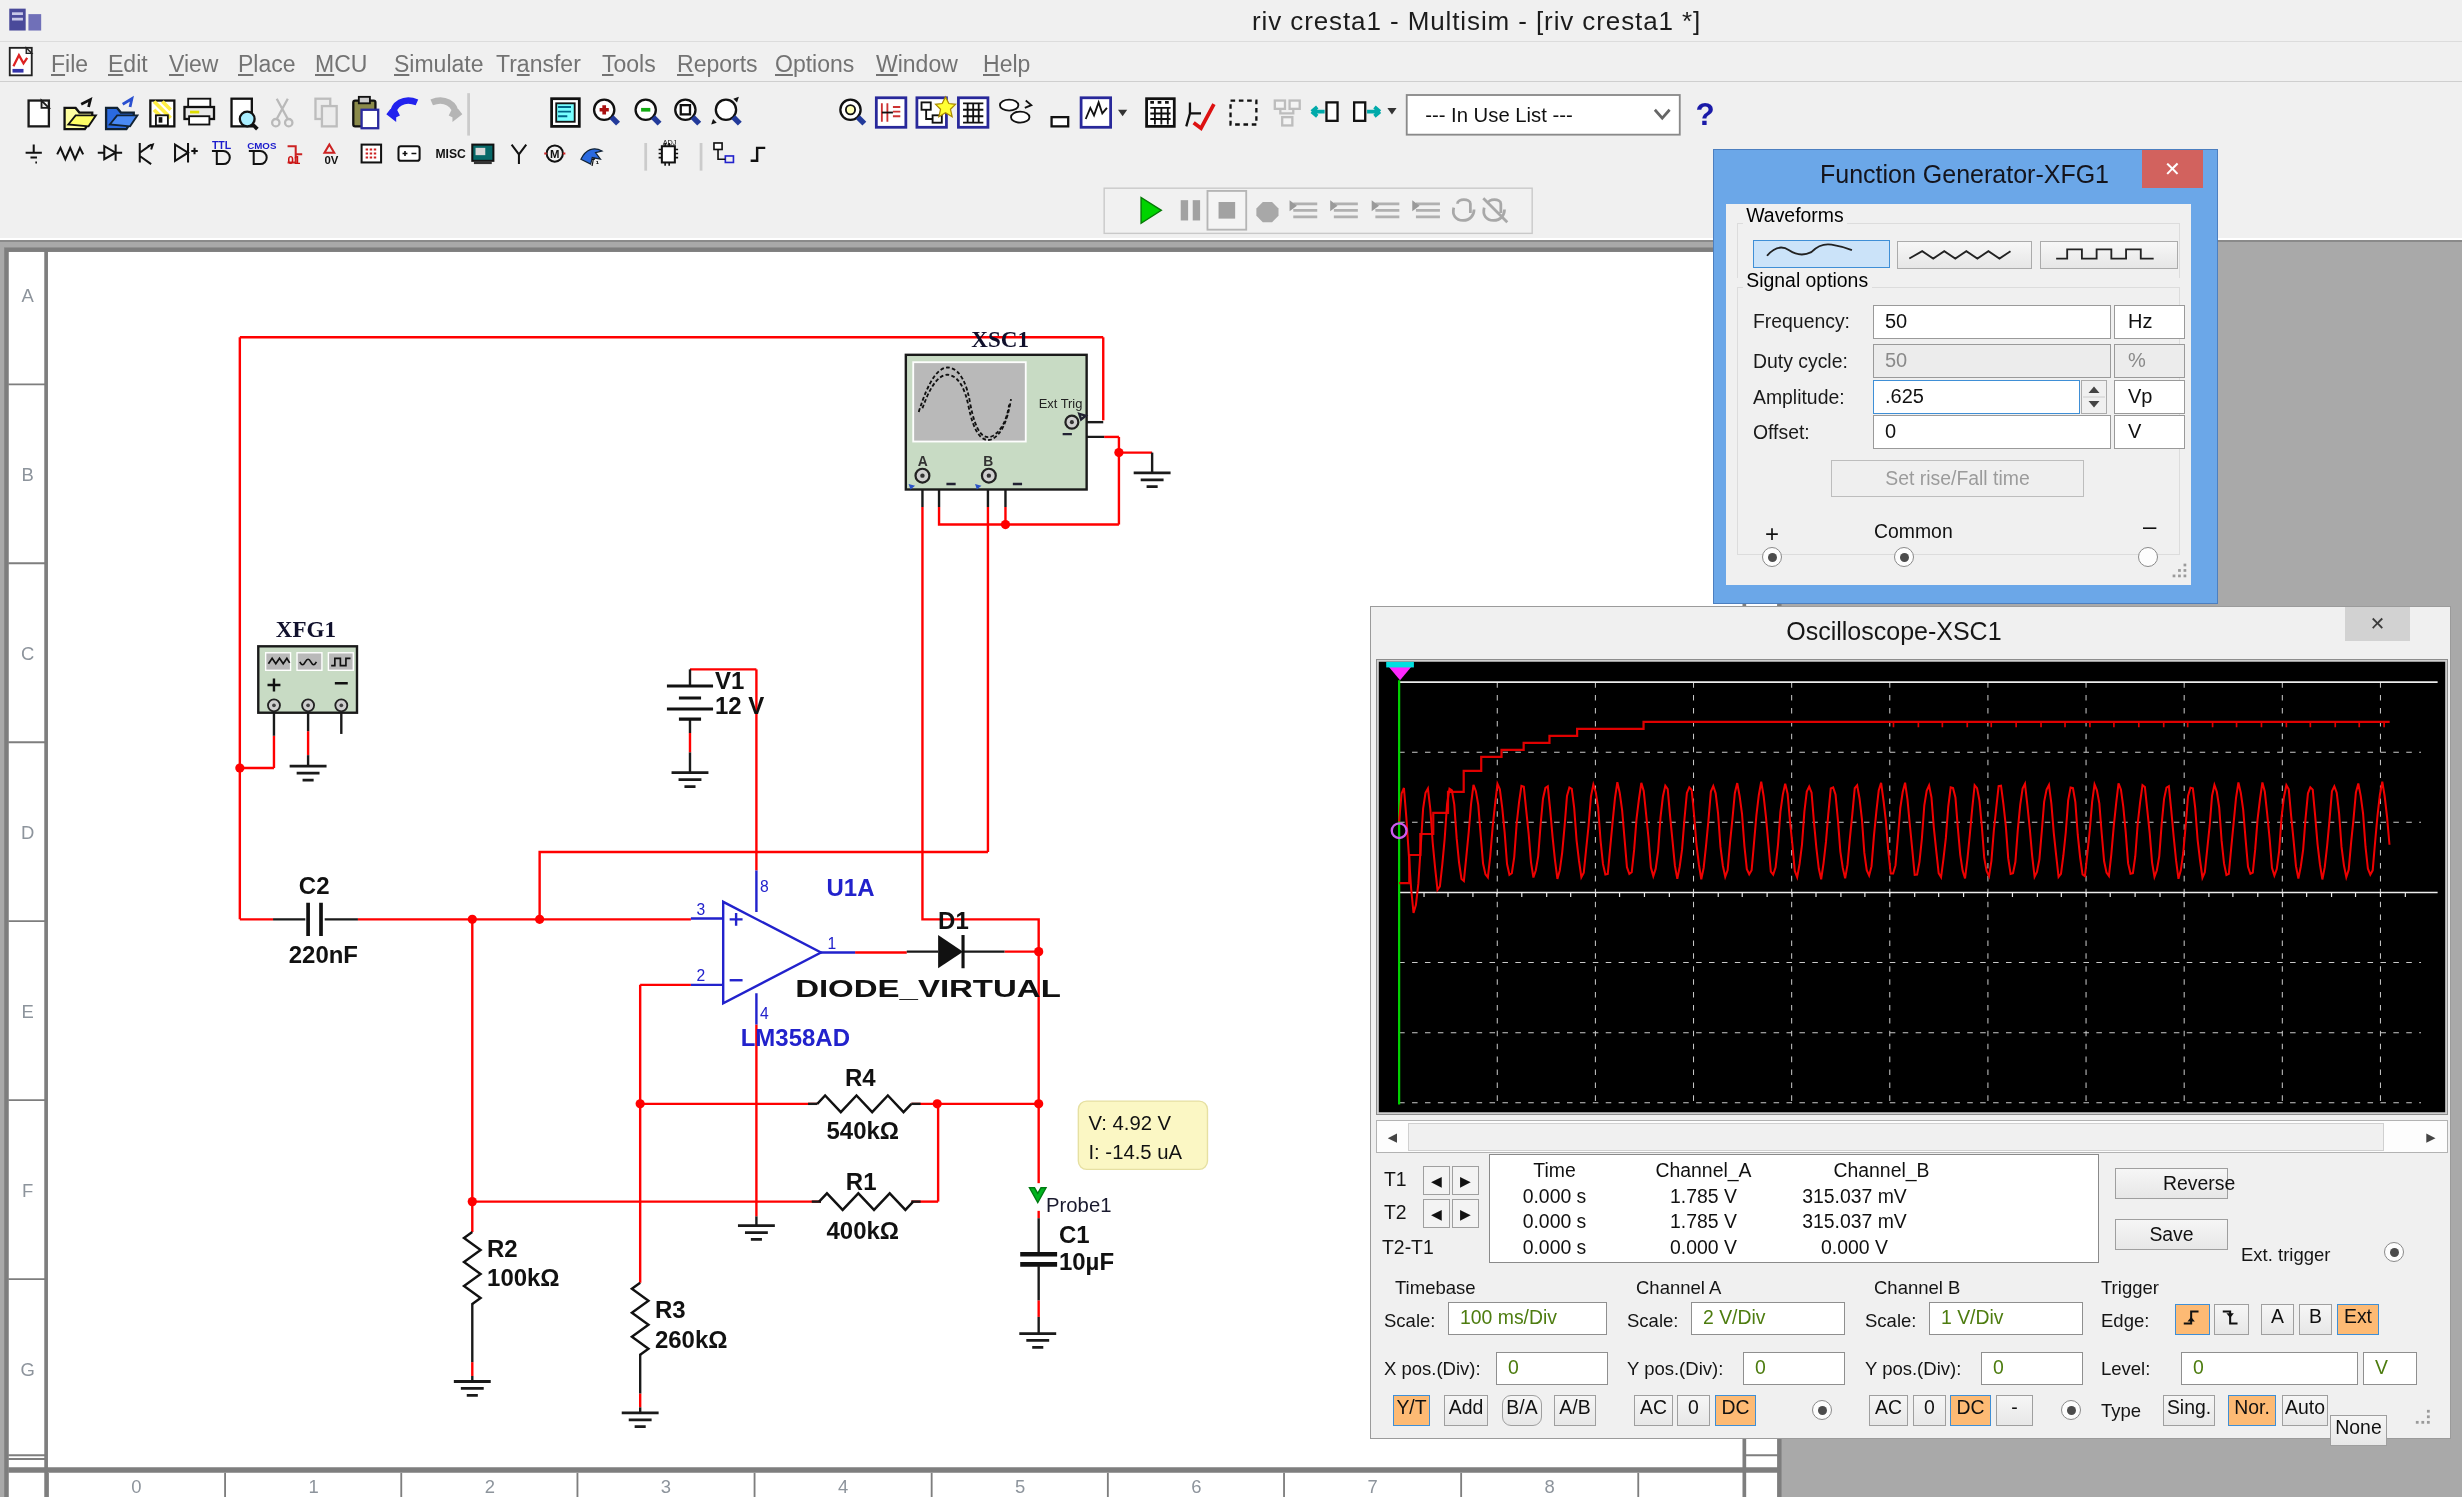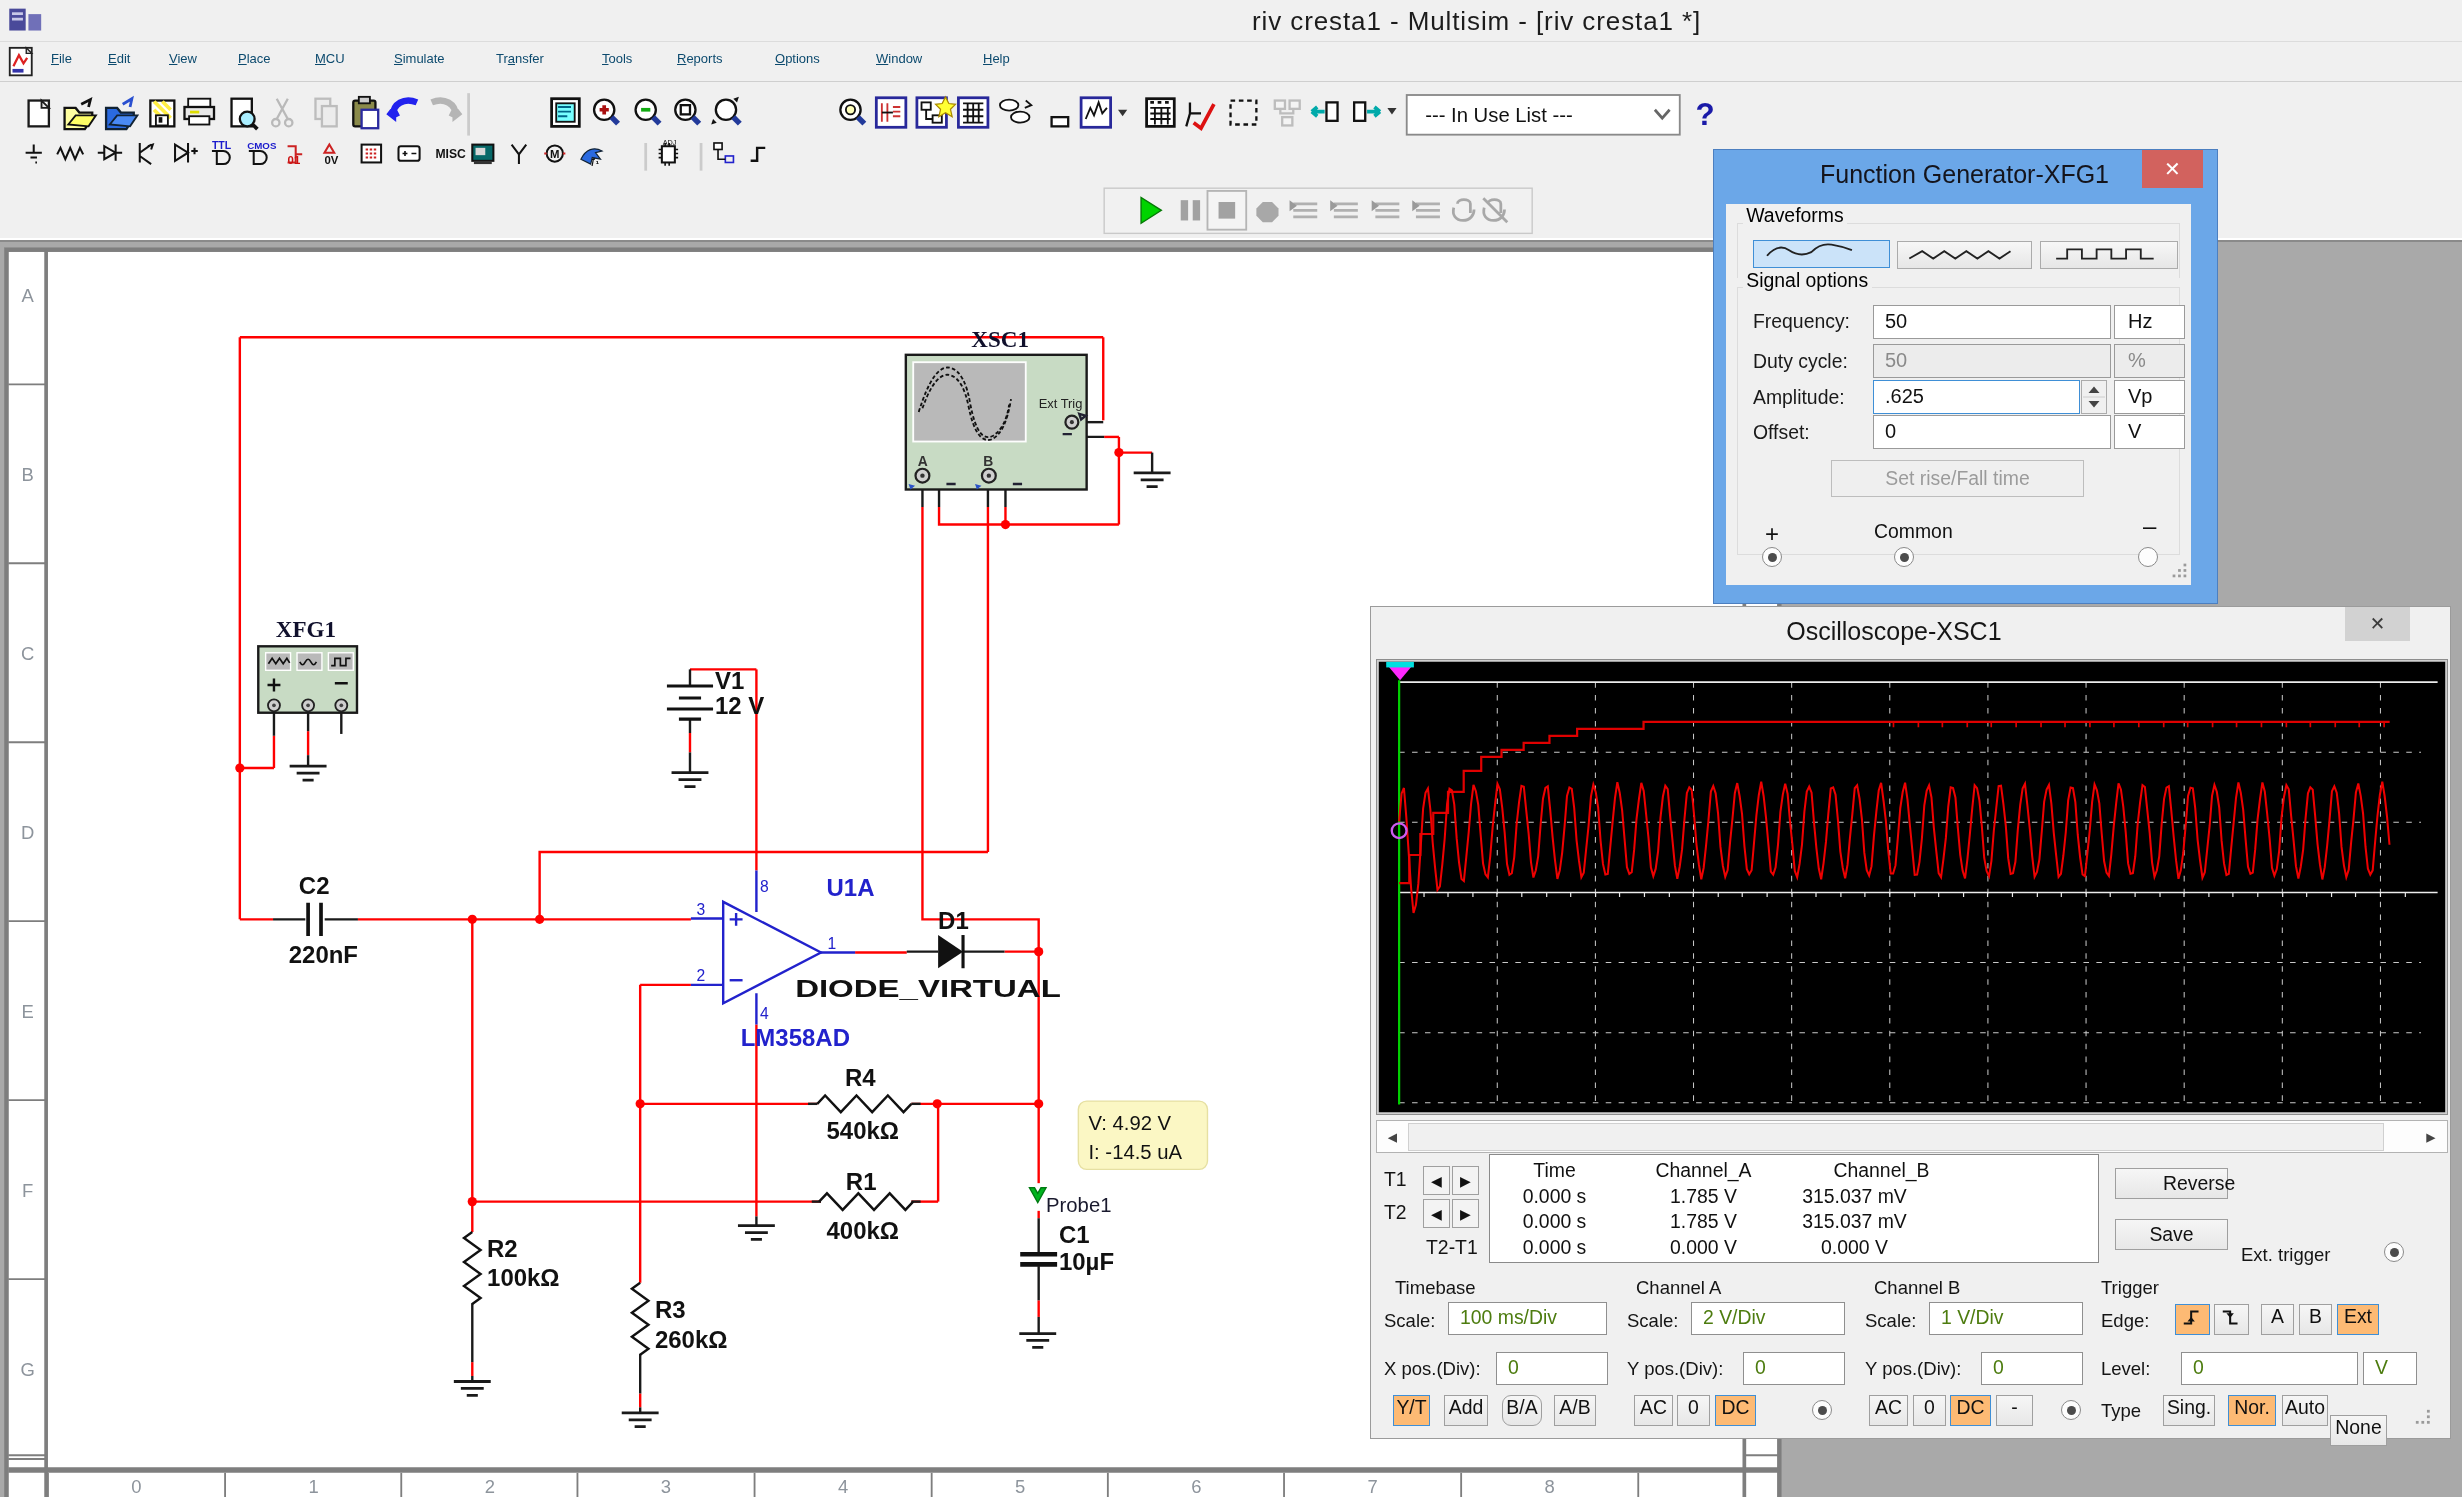--- a/index.html
+++ b/index.html
@@ -1,20 +1,20 @@
 <!DOCTYPE html>
 <html style="font-size:14.8px"><head><meta charset="utf-8"><style>
 *{margin:0;padding:0;box-sizing:border-box;}
 html,body{width:2462px;height:1497px;overflow:hidden;background:#f0f0f0;
  font-family:"Liberation Sans",sans-serif;}
 .abs{position:absolute;}
 #titlebar{position:absolute;left:0;top:0;width:2462px;height:42px;background:#f0f0f0;border-bottom:0.9px solid #dcdcdc;}
 #title{position:absolute;left:1252px;top:5.5px;font-size:26px;letter-spacing:0.9px;color:#1c1c1c;}
 #menubar{position:absolute;left:0;top:42px;width:2462px;height:39px;background:#f0f0f0;}
-.mi{position:absolute;top:9.2px;font-size:13px;color:#0c4a6e;}
+.mi{position:absolute;top:9.2px;font-size:23px;color:#737373;}
 #toolbars{position:absolute;left:0;top:81px;width:2462px;height:157px;background:#f0f0f0;border-top:0.9px solid #cfcfcf;}
 #wsline{position:absolute;left:0;top:238px;width:2462px;height:3.7px;background:#fff;border-bottom:2.8px solid #8a8a8a;}
 #workspace{position:absolute;left:0;top:242px;width:2462px;height:1256px;background:#a9a9a9;}
 #fg{position:absolute;left:1714px;top:150px;width:503px;height:453px;background:#6ba7e8;outline:0.9px solid #4c7fc0;}
 #fgtitle{position:absolute;left:29.5px;top:10px;width:442px;text-align:center;font-size:25px;color:#14141c;}
 #fgclose{position:absolute;left:428px;top:0;width:61px;height:38px;background:#d2625e;color:#fff;font-size:20px;text-align:center;line-height:38px;}
 #fgclient{position:absolute;left:12px;top:54px;width:465px;height:381px;background:#f0f0f0;}
 .glabel{position:absolute;font-size:19.4px;color:#000000;background:#f0f0f0;padding:0 3.7px;}
 .wbtn{position:absolute;height:28px;border:0.9px solid #ababab;background:linear-gradient(#f7f7f7,#e6e6e6);}
 .wbtn.sel{background:#cbe3f9;border:1.8px solid #3f8fd6;}
@@ -570,21 +570,21 @@
         <circle cx="24" cy="185" r="8" fill="none" stroke="#cc5cf0" stroke-width="2.5"></circle>
       </svg>
     </div>
     <div class="abs" style="left:4.6px;top:513px;width:1072px;height:33px;background:#fdfdfd;border:0.9px solid #b2b2b2;">
       <div class="abs" style="left:1.8px;top:1.8px;width:28px;height:28px;color:#444;font-size:18.5px;text-align:center;line-height:28px;">◂</div>
       <div class="abs" style="right:1.8px;top:1.8px;width:28px;height:28px;color:#444;font-size:18.5px;text-align:center;line-height:28px;">▸</div>
       <div class="abs" style="left:31px;top:1.8px;width:976px;height:28px;background:#f0f0f0;border:0.9px solid #d0d0d0;"></div>
     </div>
     <div class="tseg" style="left:13px;top:561px;">T1</div>
     <div class="tseg" style="left:13px;top:594px;">T2</div>
-    <div class="tseg" style="left:11px;top:629px;margin-left:44px;">T2-T1</div>
+    <div class="tseg" style="left:11px;top:629px;">T2-T1</div>
     <div class="abs" style="left:52px;top:559px;width:27px;height:29px;border:0.9px solid #9f9f9f;background:#f3f3f3;font-size:14px;color:#111;text-align:center;line-height:29px;">◀</div>
     <div class="abs" style="left:81px;top:559px;width:27px;height:29px;border:0.9px solid #9f9f9f;background:#f3f3f3;font-size:14px;color:#111;text-align:center;line-height:29px;">▶</div>
     <div class="abs" style="left:52px;top:592px;width:27px;height:29px;border:0.9px solid #9f9f9f;background:#f3f3f3;font-size:14px;color:#111;text-align:center;line-height:29px;">◀</div>
     <div class="abs" style="left:81px;top:592px;width:27px;height:29px;border:0.9px solid #9f9f9f;background:#f3f3f3;font-size:14px;color:#111;text-align:center;line-height:29px;">▶</div>
     <div class="abs" style="left:118px;top:547px;width:610px;height:109px;background:#fff;border:0.9px solid #8a8a8a;font-size:19.4px;color:#111;">
       <div class="abs" style="left:0;top:3.7px;width:100%;">
         <div class="abs" style="left:0px;width:129px;text-align:center;">Time</div>
         <div class="abs" style="left:135px;width:157px;text-align:center;">Channel_A</div>
         <div class="abs" style="left:304px;width:175px;text-align:center;">Channel_B</div>
       </div>

